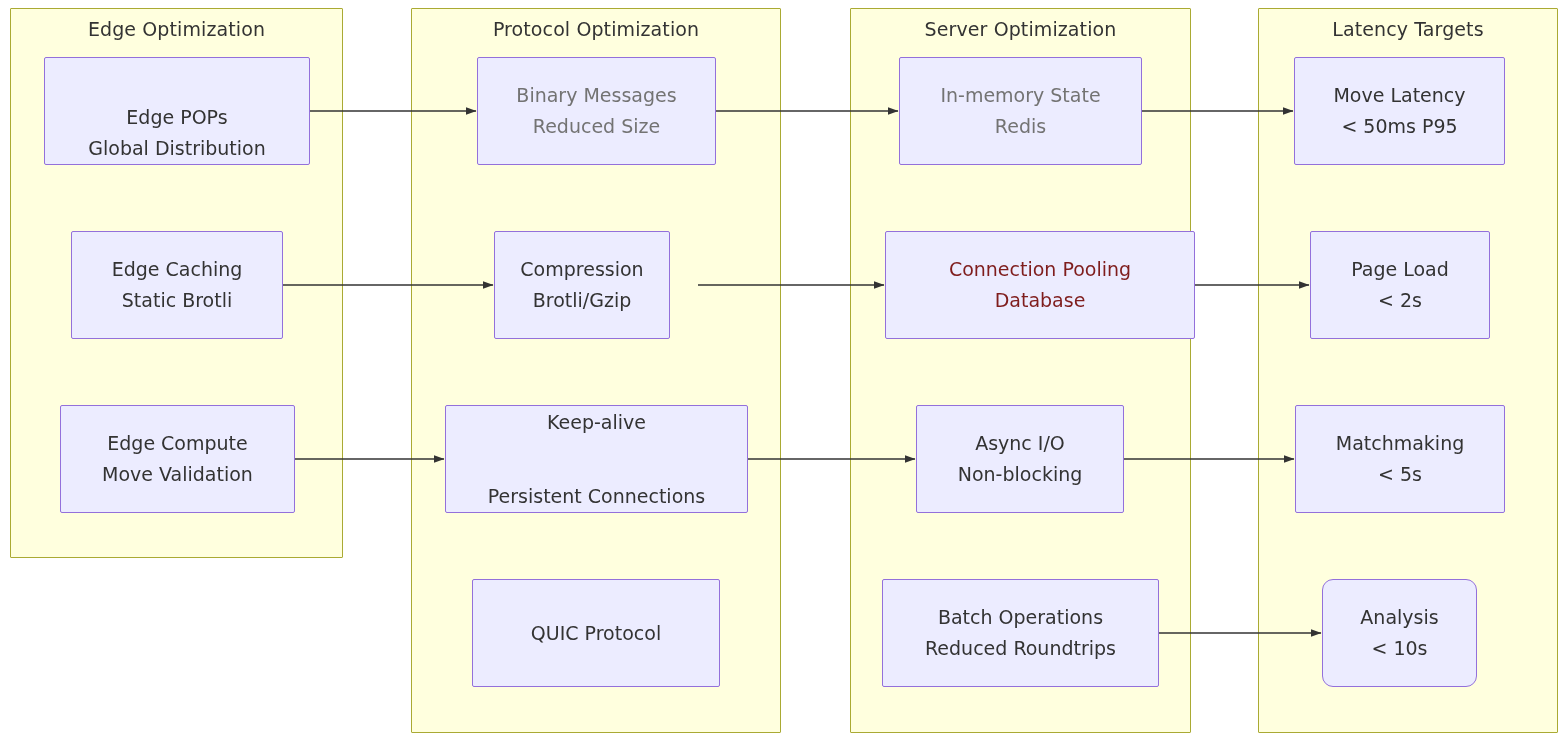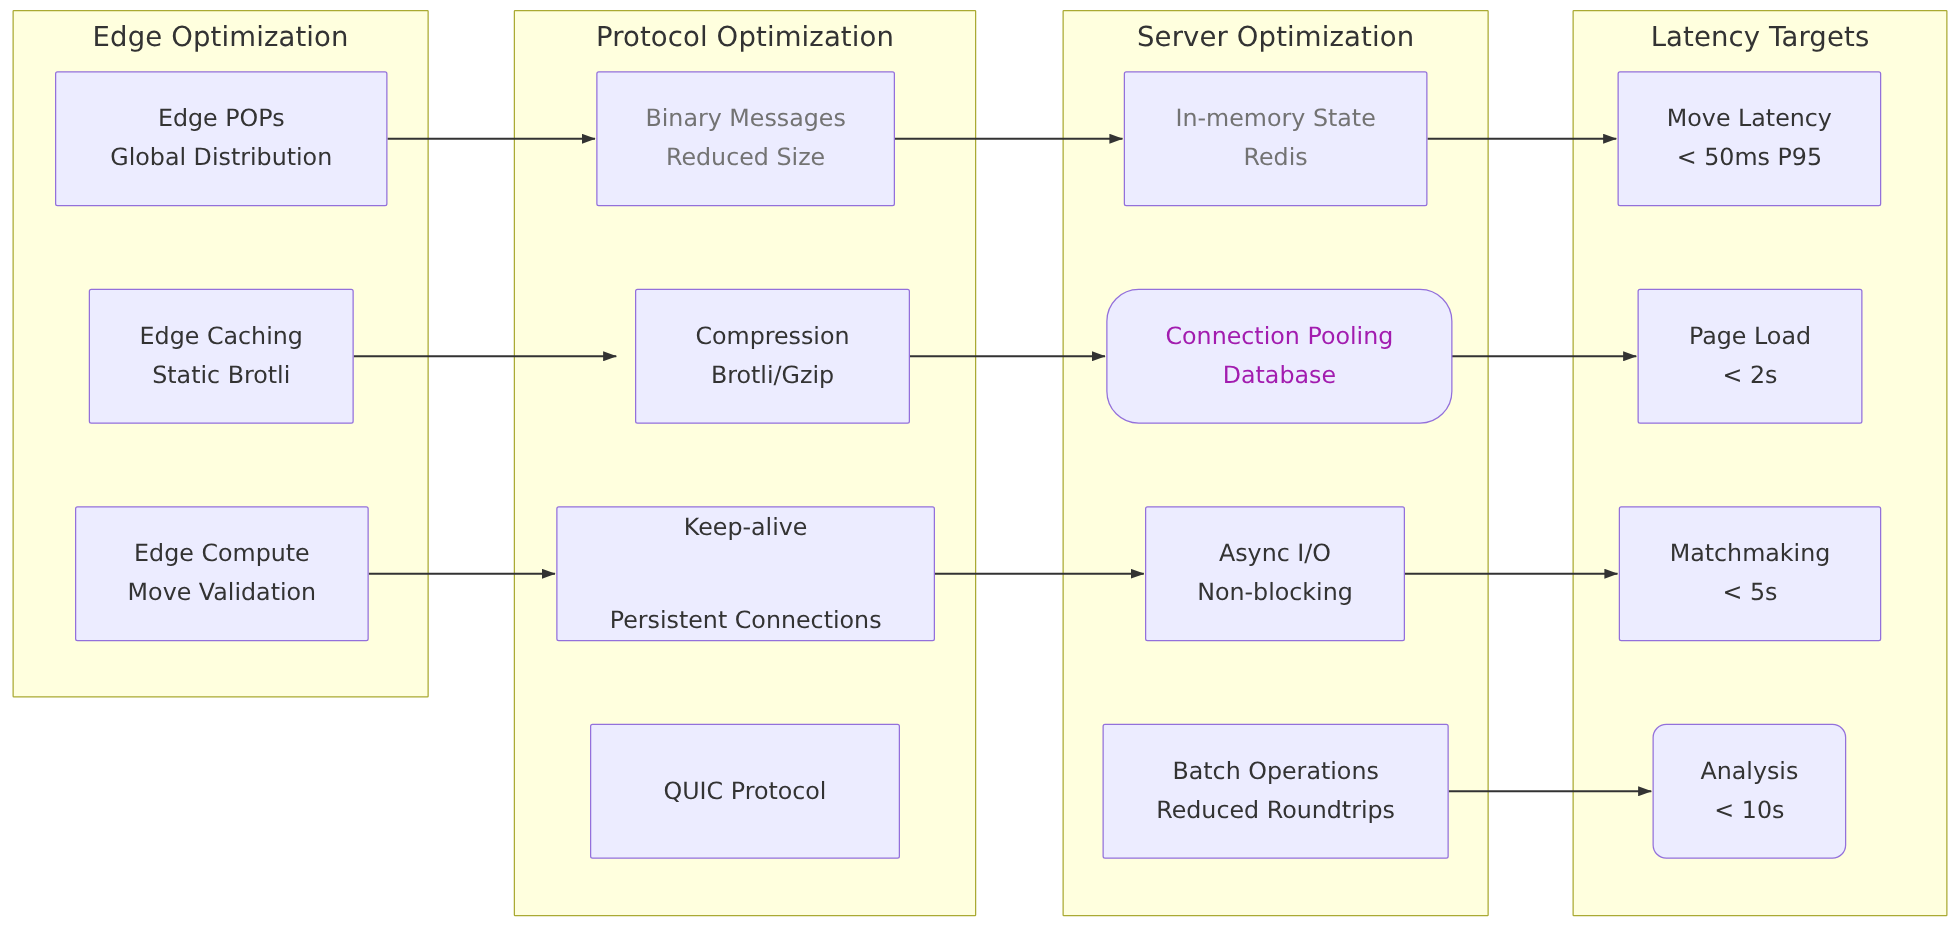--- a/index.html
+++ b/index.html
@@ -25,21 +25,21 @@
     border: 1px solid #aaaa33;
     border-radius: 1px;
     box-sizing: border-box;
   }
   .cluster-title {
     position: absolute;
     left: 0;
     right: 0;
     top: 9px;
     text-align: center;
-    font-size: 22px;
+    font-size: 19px;
     color: #333333;
     letter-spacing: 0.1px;
     white-space: nowrap;
   }
   .node {
     position: absolute;
     background: #ececff;
     border: 1.4px solid #9370db;
     border-radius: 2px;
     box-sizing: border-box;
@@ -94,52 +94,52 @@
         <line x1="283" y1="285" x2="493" y2="285" stroke="#333333" stroke-width="1.6" marker-end="url(#arrowhead)"></line>
         <line x1="698" y1="285" x2="884" y2="285" stroke="#333333" stroke-width="1.6" marker-end="url(#arrowhead)"></line>
         <line x1="1155" y1="285" x2="1309" y2="285" stroke="#333333" stroke-width="1.6" marker-end="url(#arrowhead)"></line>
         <line x1="295" y1="459" x2="444" y2="459" stroke="#333333" stroke-width="1.6" marker-end="url(#arrowhead)"></line>
         <line x1="748" y1="459" x2="915" y2="459" stroke="#333333" stroke-width="1.6" marker-end="url(#arrowhead)"></line>
         <line x1="1124" y1="459" x2="1294" y2="459" stroke="#333333" stroke-width="1.6" marker-end="url(#arrowhead)"></line>
         <line x1="1159" y1="633" x2="1321" y2="633" stroke="#333333" stroke-width="1.6" marker-end="url(#arrowhead)"></line>
       </g>
   </svg>
   <div id="nodes-layer">
-      <div class="node" style="left: 44px; top: 57px; width: 266px; height: 108px; background: rgb(236, 236, 255); border-color: rgb(147, 112, 219); color: rgb(51, 51, 51);">
+      <div class="node" style="left: 44px; top: 57px; width: 266px; height: 108px; background: rgb(236, 236, 255); border-color: rgb(147, 112, 219); color: rgb(51, 51, 51); justify-content: flex-end;">
         <span class="ln">Edge POPs</span>
         <span class="ln">Global Distribution</span>
       </div>
       <div class="node" style="left: 71px; top: 231px; width: 212px; height: 108px; background: rgb(236, 236, 255); border-color: rgb(147, 112, 219); color: rgb(51, 51, 51);">
         <span class="ln">Edge Caching</span>
         <span class="ln">Static Brotli</span>
       </div>
       <div class="node" style="left: 60px; top: 405px; width: 235px; height: 108px; background: rgb(236, 236, 255); border-color: rgb(147, 112, 219); color: rgb(51, 51, 51);">
         <span class="ln">Edge Compute</span>
         <span class="ln">Move Validation</span>
       </div>
       <div class="node" style="left: 477px; top: 57px; width: 239px; height: 108px; background: rgb(236, 236, 255); border-color: rgb(147, 112, 219); color: #737373;">
         <span class="ln">Binary Messages</span>
         <span class="ln">Reduced Size</span>
       </div>
-      <div class="node" style="left: 494px; top: 231px; width: 220px; height: 108px; background: rgb(236, 236, 255); border-color: rgb(147, 112, 219); color: rgb(51, 51, 51); margin-left: 14px;">
+      <div class="node" style="left: 494px; top: 231px; width: 176px; height: 108px; background: rgb(236, 236, 255); border-color: rgb(147, 112, 219); color: rgb(51, 51, 51);">
         <span class="ln">Compression</span>
         <span class="ln">Brotli/Gzip</span>
       </div>
       <div class="node" style="left: 445px; top: 405px; width: 303px; height: 108px; background: rgb(236, 236, 255); border-color: rgb(147, 112, 219); color: rgb(51, 51, 51); gap: 43px;">
         <span class="ln">Keep-alive</span>
         <span class="ln">Persistent Connections</span>
       </div>
       <div class="node" style="left: 472px; top: 579px; width: 248px; height: 108px; background: rgb(236, 236, 255); border-color: rgb(147, 112, 219); color: rgb(51, 51, 51);">
         <span class="ln">QUIC Protocol</span>
       </div>
       <div class="node" style="left: 899px; top: 57px; width: 243px; height: 108px; background: rgb(236, 236, 255); border-color: rgb(147, 112, 219); color: #737373;">
         <span class="ln">In-memory State</span>
         <span class="ln">Redis</span>
       </div>
-      <div class="node" style="left: 885px; top: 231px; width: 277px; height: 108px; background: rgb(236, 236, 255); border-color: rgb(147, 112, 219); color: #a21caf; border-radius: 26px;">
+      <div class="node" style="left: 885px; top: 231px; width: 310px; height: 108px; background: rgb(236, 236, 255); border-color: rgb(147, 112, 219); color: #7f1d1d;">
         <span class="ln">Connection Pooling</span>
         <span class="ln">Database</span>
       </div>
       <div class="node" style="left: 916px; top: 405px; width: 208px; height: 108px; background: rgb(236, 236, 255); border-color: rgb(147, 112, 219); color: rgb(51, 51, 51);">
         <span class="ln">Async I/O</span>
         <span class="ln">Non-blocking</span>
       </div>
       <div class="node" style="left: 882px; top: 579px; width: 277px; height: 108px; background: rgb(236, 236, 255); border-color: rgb(147, 112, 219); color: rgb(51, 51, 51);">
         <span class="ln">Batch Operations</span>
         <span class="ln">Reduced Roundtrips</span>

